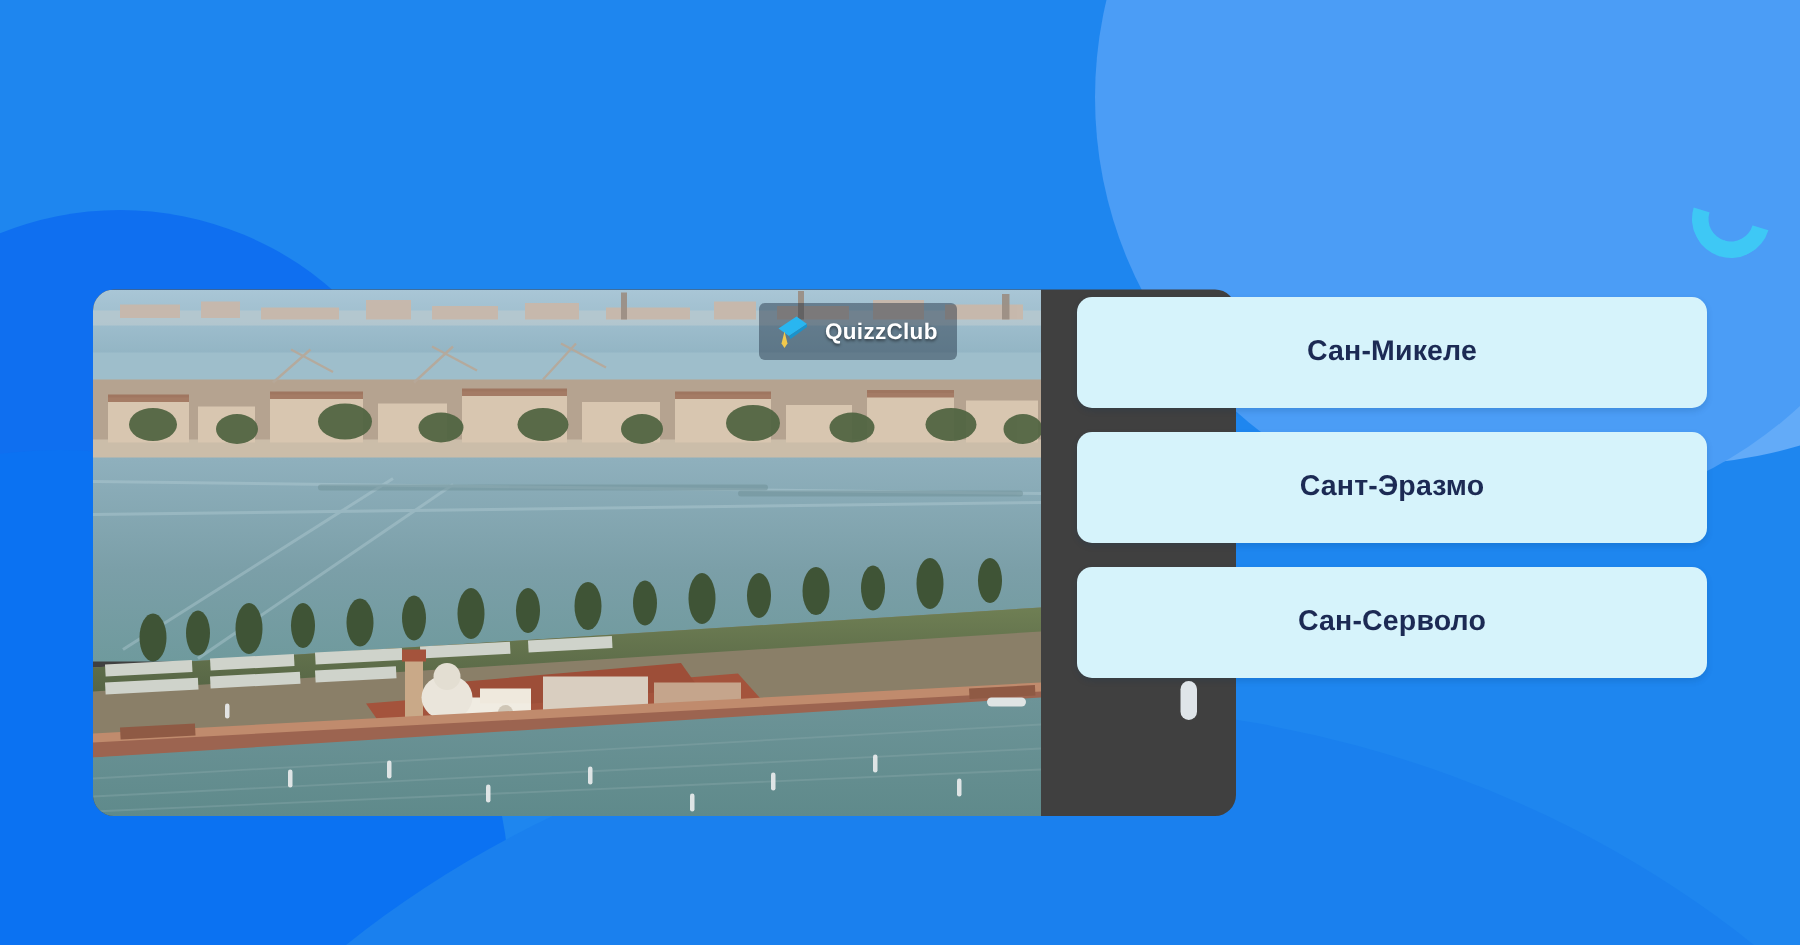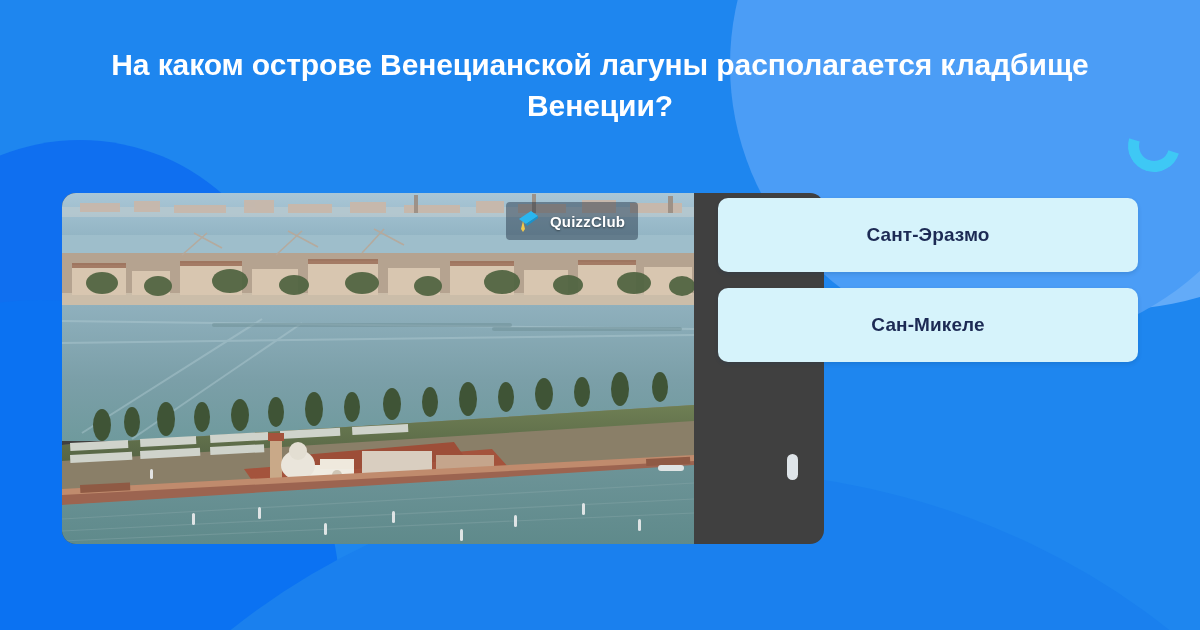--- a/index.html
+++ b/index.html
@@ -213,23 +213,20 @@
 
   <div class="bg-layer">
     <div class="blob-top-right-2"></div>
     <div class="blob-top-right"></div>
     <div class="blob-bottom-left"></div>
     <div class="blob-left-stripe"></div>
     <div class="blob-bottom-band"></div>
     <div class="arc-smile"></div>
   </div>
 
-  <div class="question-block">
-    <h1 class="question-text">На каком острове Венецианской лагуны располагается кладбище Венеции?</h1>
-  </div>
 
   <div class="content-area">
 
     <div class="photo-frame">
       <svg class="photo-svg" viewBox="0 0 632 351" preserveAspectRatio="none">
         <defs>
           <linearGradient id="skywater" x1="0" y1="0" x2="0" y2="1">
             <stop offset="0%" stop-color="#a9c6d6"></stop>
             <stop offset="100%" stop-color="#8fb2c1"></stop>
           </linearGradient>
@@ -413,23 +410,26 @@
           <path d="M4 11 L16 3 L23 8 L11 16 Z" fill="#29b6f0"></path>
           <path d="M11 16 L23 8 L23 10 L12 18 Z" fill="#1a93cc"></path>
           <path d="M8 13 L10 21 L8 24 L6 21 Z" fill="#f2c94c"></path>
         </svg>
         <span class="wm-text">QuizzClub</span>
       </div>
     </div>
 
     <div class="answers">
       <button class="answer-option">
+        <span class="answer-label">Сан-Микеле</span>
+      </button>
+      <button class="answer-option">
         <span class="answer-label">Сант-Эразмо</span>
       </button>
       <button class="answer-option">
-        <span class="answer-label">Сан-Микеле</span>
+        <span class="answer-label">Сан-Серволо</span>
       </button>
     </div>
 
     <div class="scroll-thumb"></div>
   </div>
 
 </div>
 
 </body></html>

